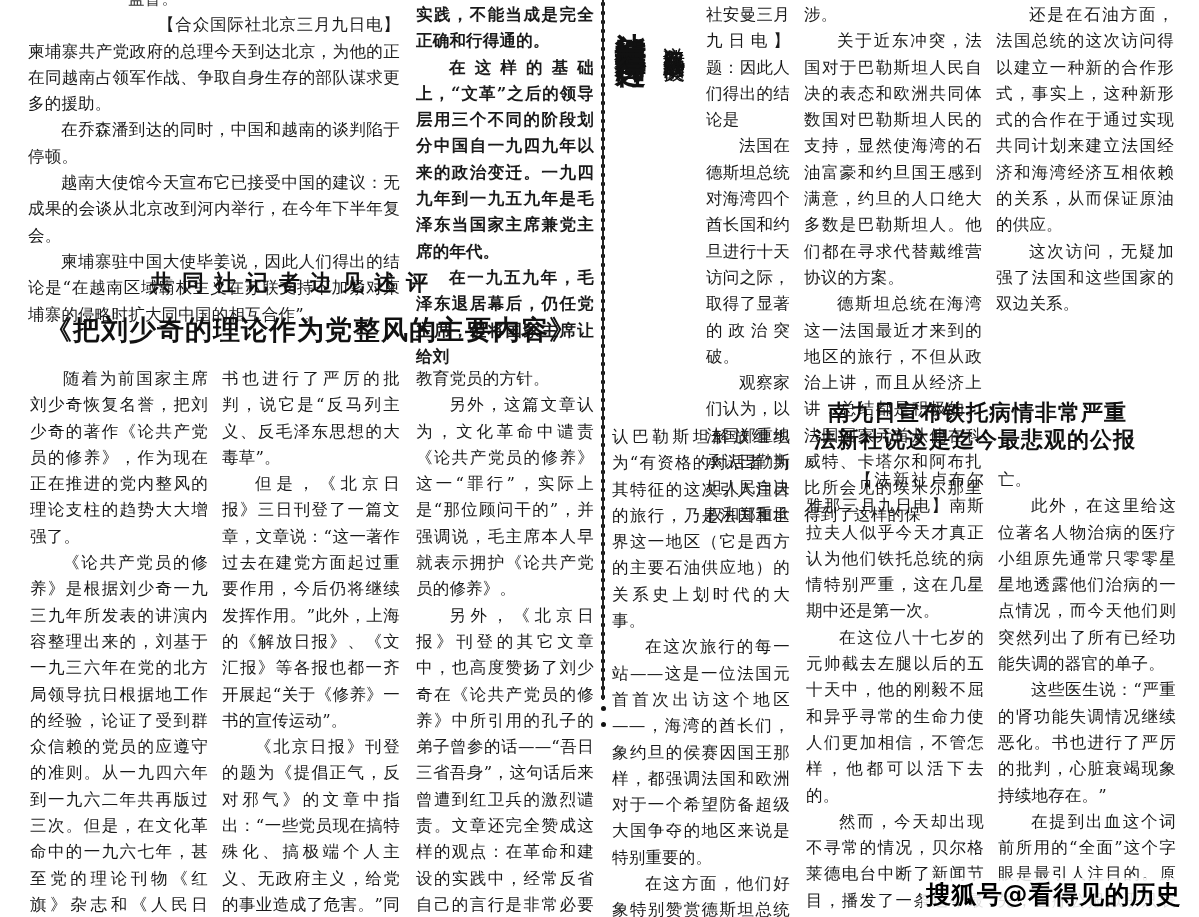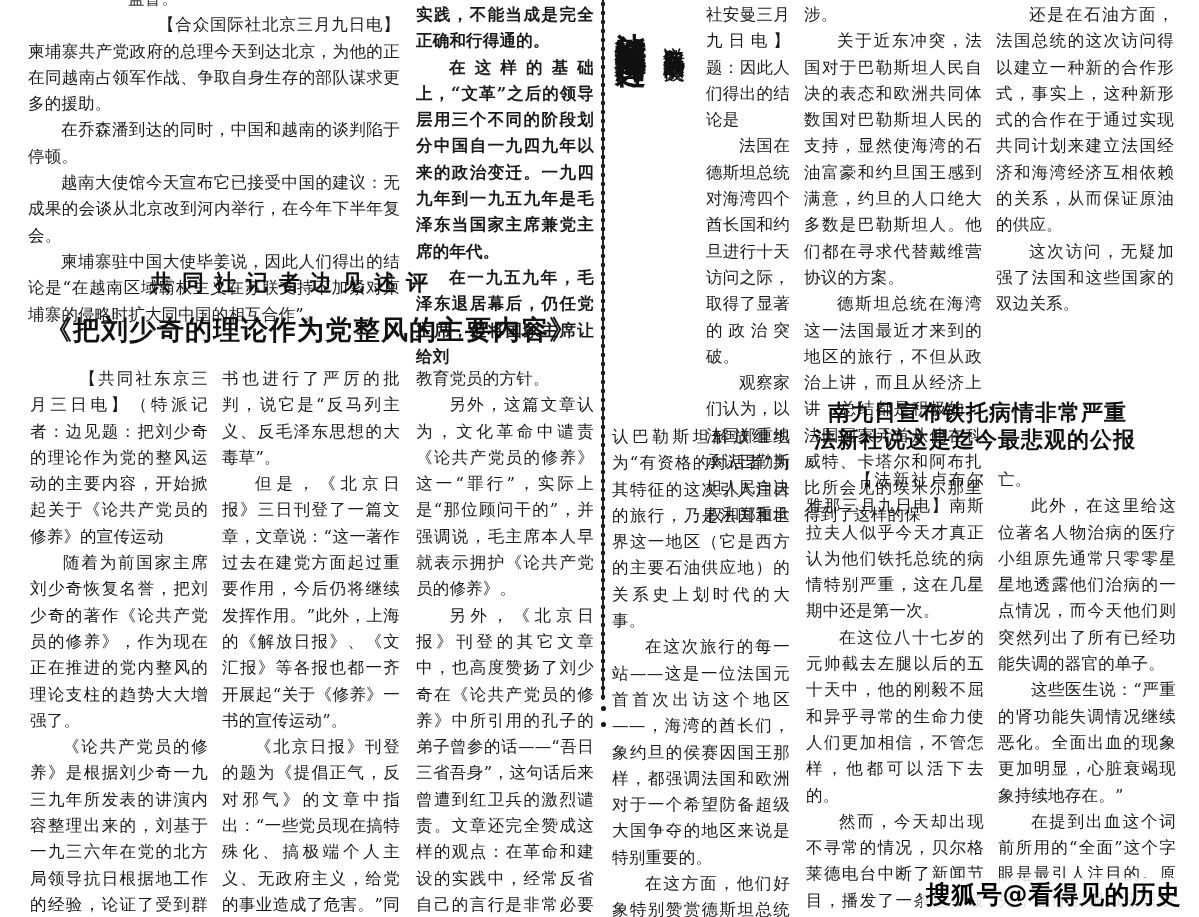--- a/index.html
+++ b/index.html
@@ -38,21 +38,20 @@
 <div class="col" style="left:416px; top:2px; width:178px;font-weight:bold;">
   <p class="noind">实践，不能当成是完全正确和行得通的。</p>
   <p>在这样的基础上，“文革”之后的领导层用三个不同的阶段划分中国自一九四九年以来的政治变迁。一九四九年到一九五九年是毛泽东当国家主席兼党主席的年代。</p>
   <p>在一九五九年，毛泽东退居幕后，仍任党主席，但将国家主席让给刘</p>
 </div>
 
 <div class="headline" style="left:150px; top:268px; font-size:22px; letter-spacing:10px;">共同社记者边见述评</div>
 <div class="headline" style="left:45px; top:312px; font-size:27px; letter-spacing:1px;">《把刘少奇的理论作为党整风的主要内容》</div>
 
 <div class="col" style="left:30px; top:366px; width:178px;">
-  <p class="lead" style="text-indent:3em;">【共同社东京三月三日电】（特派记者：边见题：把刘少奇的理论作为党的整风运动的主要内容，开始掀起关于《论共产党员的修养》的宣传运动</p>
   <p>随着为前国家主席刘少奇恢复名誉，把刘少奇的著作《论共产党员的修养》，作为现在正在推进的党内整风的理论支柱的趋势大大增强了。</p>
   <p>《论共产党员的修养》是根据刘少奇一九三九年所发表的讲演内容整理出来的，刘基于一九三六年在党的北方局领导抗日根据地工作的经验，论证了受到群众信赖的党员的应遵守的准则。从一九四六年到一九六二年共再版过三次。但是，在文化革命中的一九六七年，甚至党的理论刊物《红旗》杂志和《人民日报》对此</p>
 </div>
 <div class="col" style="left:222px; top:366px; width:178px;">
   <p class="noind">书也进行了严厉的批判，说它是“反马列主义、反毛泽东思想的大毒草”。</p>
   <p>但是，《北京日报》三日刊登了一篇文章，文章说：“这一著作过去在建党方面起过重要作用，今后仍将继续发挥作用。”此外，上海的《解放日报》、《文汇报》等各报也都一齐开展起“关于《修养》一书的宣传运动”。</p>
   <p>《北京日报》刊登的题为《提倡正气，反对邪气》的文章中指出：“一些党员现在搞特殊化、搞极端个人主义、无政府主义，给党的事业造成了危害。”同时主张：“所以，今天重新提出加强共产党员的修养问题，对我们党的革命事业的胜利前进具有比以前更加重大的意义。”表明了通过学习《论共产党员的修养》来</p>
 </div>
 <div class="col" style="left:416px; top:366px; width:178px;">
   <p class="noind">教育党员的方针。</p>
@@ -94,17 +93,17 @@
 <div class="headline" style="left:814px; top:425px; font-size:22px; letter-spacing:1px;">法新社说这是迄今最悲观的公报</div>
 
 <div class="col" style="left:806px; top:467px; width:178px;">
   <p class="lead" style="text-indent:3em;">【法新社卢布尔雅那三月九日电】南斯拉夫人似乎今天才真正认为他们铁托总统的病情特别严重，这在几星期中还是第一次。</p>
   <p>在这位八十七岁的元帅截去左腿以后的五十天中，他的刚毅不屈和异乎寻常的生命力使人们更加相信，不管怎样，他都可以活下去的。</p>
   <p>然而，今天却出现不寻常的情况，贝尔格莱德电台中断了新闻节目，播发了一条迄今最悲观的医疗公报，说铁托元帅的病情“非常严重”，非常严重这个词以前只用过一次，那是二月十四日那一天铁托有几小时濒临死</p>
 </div>
 <div class="col" style="left:998px; top:467px; width:178px;">
   <p class="noind">亡。</p>
   <p>此外，在这里给这位著名人物治病的医疗小组原先通常只零零星星地透露他们治病的一点情况，而今天他们则突然列出了所有已经功能失调的器官的单子。</p>
-  <p>这些医生说：“严重的肾功能失调情况继续恶化。全面出血的现象更加明显，心脏衰竭现象持续地存在。”</p>
+  <p>这些医生说：“严重的肾功能失调情况继续恶化。书也进行了严厉的批判，心脏衰竭现象持续地存在。”</p>
   <p>在提到出血这个词前所用的“全面”这个字眼是最引人注目的。原先，医疗公报似乎只表明，内出血限于肺部。因此人们得出的结论是，这样的出血已波及身体的其他部</p>
 </div>
 
 <div class="watermark">搜狐号@看得见的历史</div>
 
 </body></html>

